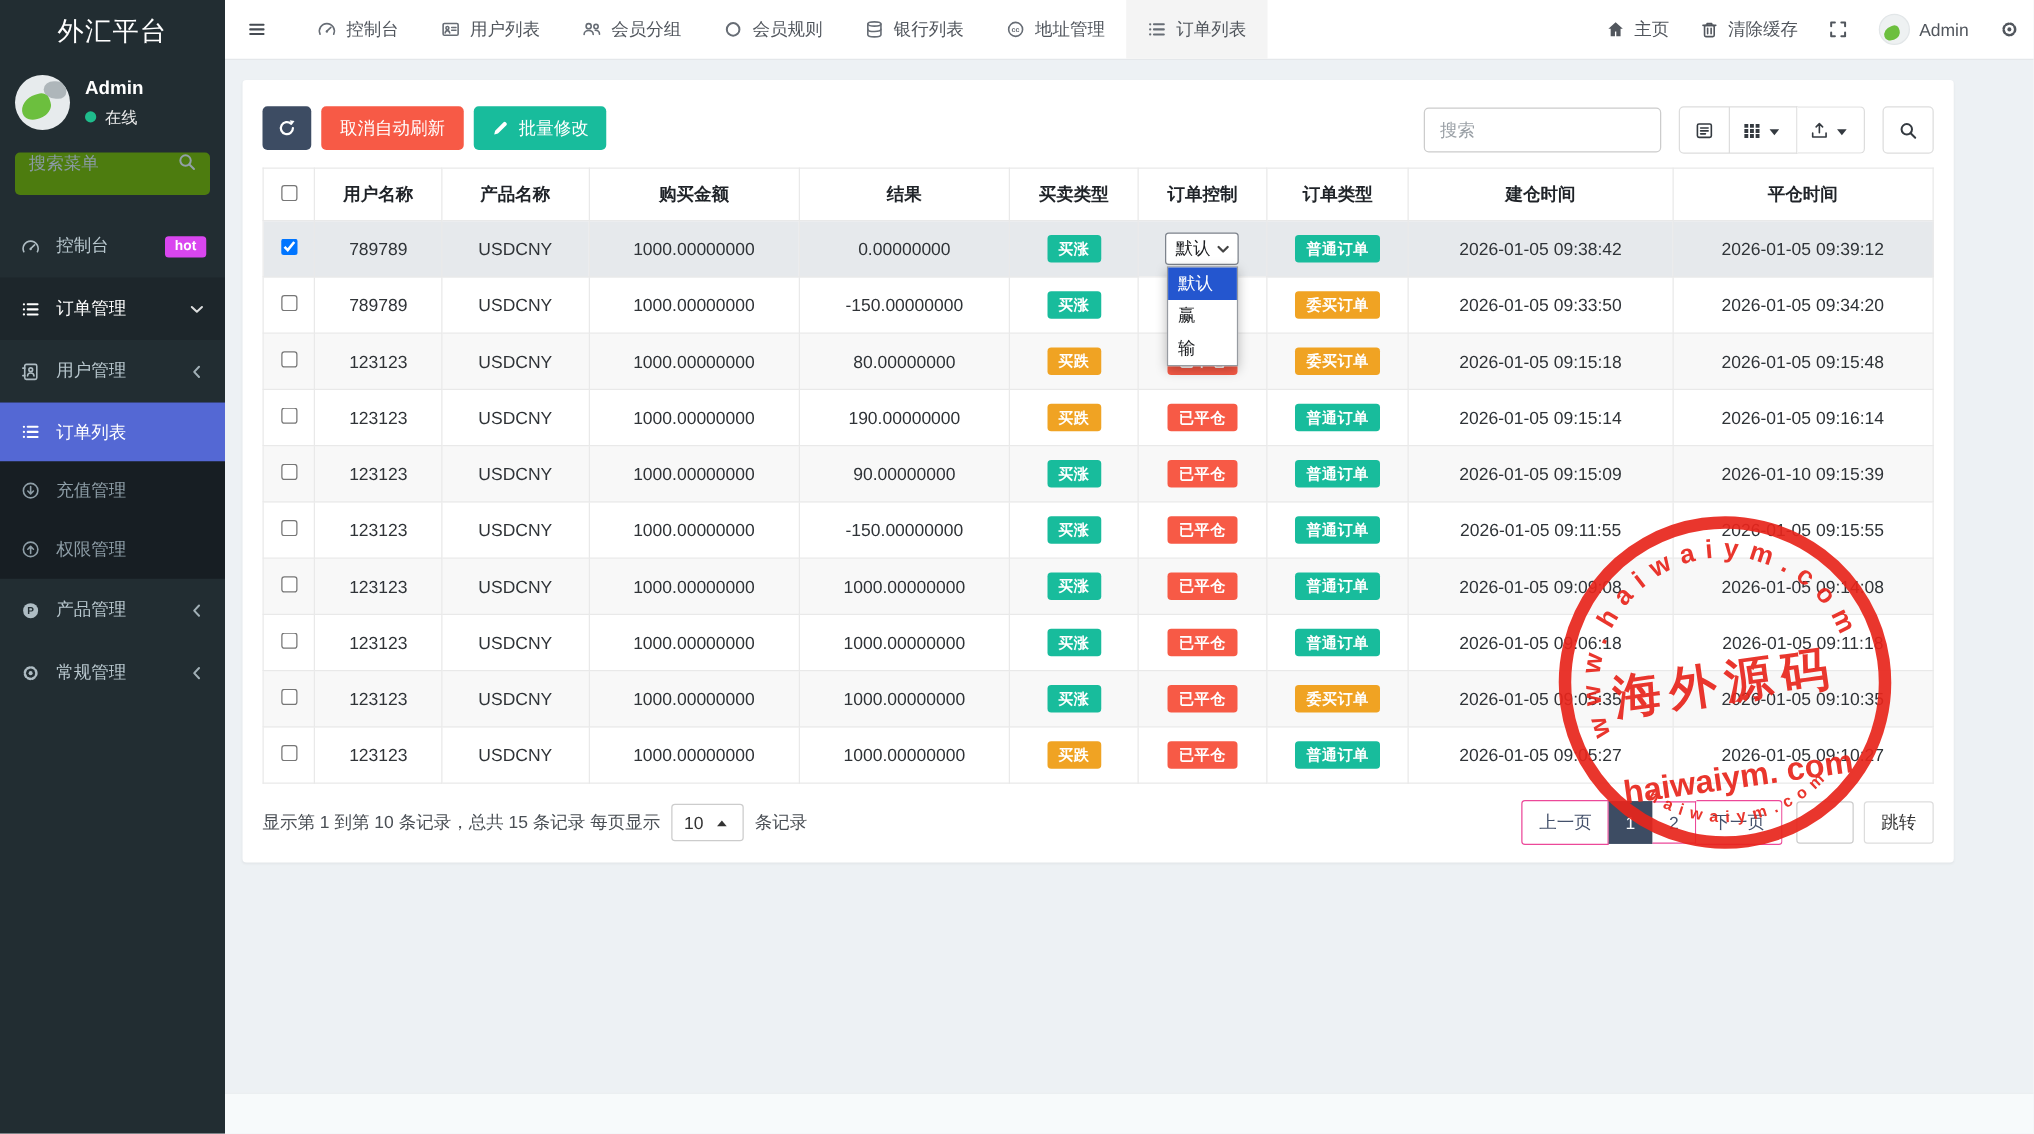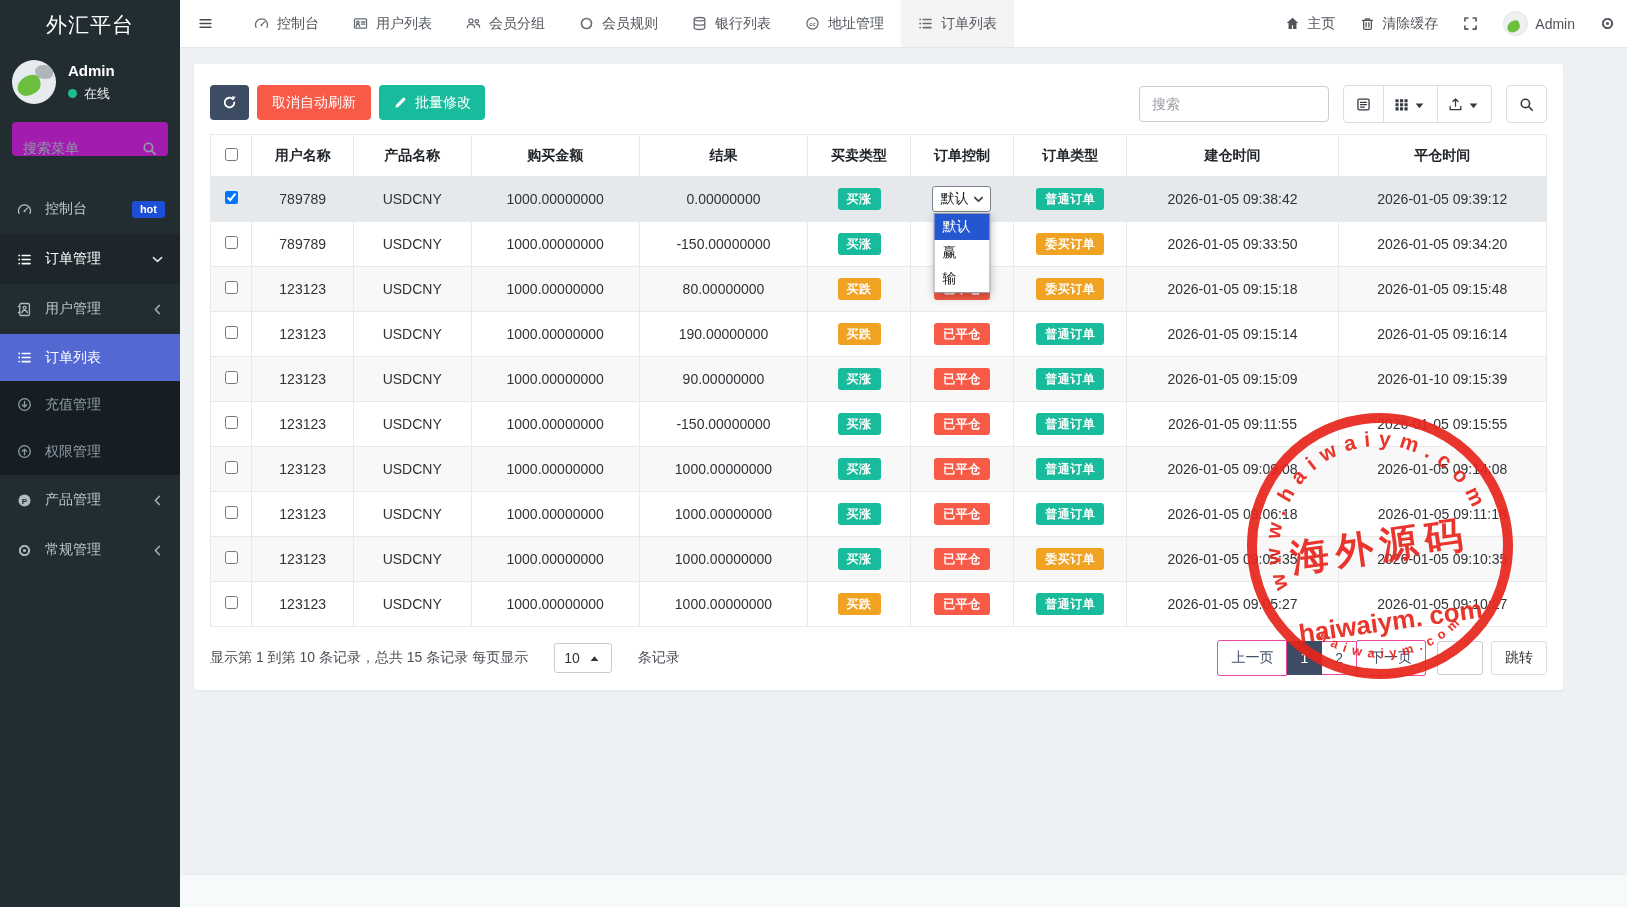--- a/index.html
+++ b/index.html
@@ -9,29 +9,29 @@
   
   .sidebar{width:180px;background:#222d32;flex-shrink:0;display:flex;flex-direction:column}
   .brand{height:50px;display:flex;align-items:center;justify-content:center;color:#fff;font-size:21px;letter-spacing:1px}
   .user-panel{display:flex;padding:10px 12px 12px;gap:12px;align-items:center}
   .avatar{width:44px;height:44px;border-radius:50%;background:#e7ebed;position:relative;overflow:hidden;flex-shrink:0}
   .avatar::after{content:"";position:absolute;left:5px;top:16px;width:24px;height:19px;background:#6cbf3e;border-radius:65% 35% 55% 45%;transform:rotate(-18deg)}
   .avatar::before{content:"";position:absolute;right:3px;top:5px;width:18px;height:14px;background:#aeb6ba;border-radius:50% 50% 40% 60%}
   .user-name{color:#fff;font-weight:bold;font-size:15px;margin-bottom:6px}
   .user-status{color:#ececec;font-size:13px;display:flex;align-items:center;gap:7px}
   .dot{width:9px;height:9px;border-radius:50%;background:#1fbc8c}
-  .side-search{margin:6px 12px 16px;background:#a21caf;border-radius:4px;height:34px;display:flex;align-items:flex-end;padding:0 11px}
+  .side-search{margin:6px 12px 4px;background:#4d7c0f;border-radius:4px;height:34px;display:flex;align-items:flex-start;padding:0 11px}
   .side-search input{flex:1;background:transparent;border:none;outline:none;color:#cfd8dc;font-size:14px;min-width:0}
   .side-search input::placeholder{color:#8a9aa3}
   .side-search .ico{color:#93a1a8}
   .menu{margin-top:12px}
   .menu-item{height:50px;display:flex;align-items:center;padding:0 15px;color:#b8c7ce;font-size:14px;cursor:pointer;gap:11px}
   .menu-item .mi-icon{width:19px;display:flex;justify-content:center;color:#aebcc3}
   .menu-item .mi-label{flex:1}
-  .badge-hot{background:#1d4ed8;color:#fff;font-size:11px;font-weight:bold;border-radius:3px;padding:3px 8px;line-height:1}
+  .badge-hot{background:#d946ef;color:#fff;font-size:11px;font-weight:bold;border-radius:3px;padding:3px 8px;line-height:1}
   .menu-item.open-parent{background:#1d262b;color:#fff}
   .menu-item.open-parent .mi-icon{color:#fff}
   .submenu{background:#171e23}
   .submenu .menu-item{height:47px;color:#8e9ea7}
   .submenu .menu-item .mi-icon{color:#8e9ea7}
   .submenu .menu-item.active{background:#5468d4;color:#fff}
   .submenu .menu-item.active .mi-icon{color:#fff}
   .chev{opacity:.85;display:flex}
   
   .main{flex:1;display:flex;flex-direction:column;min-width:0}
@@ -76,21 +76,21 @@
   .badge.orange{background:#f0a323}
   .badge.red{background:#f75a46}
   .control-cell{position:relative}
   .sel{display:inline-flex;align-items:center;gap:3px;border:1px solid #7d838c;border-radius:3px;background:#fff;padding:3px 4px 3px 7px;font-size:14px;color:#1c1e21;cursor:pointer}
   .sel .ico{color:#444}
   .popup{position:absolute;left:50%;transform:translateX(-50%);top:36px;width:57px;background:#fff;border:1px solid #979ba1;box-shadow:0 3px 9px rgba(0,0,0,.28);z-index:30;text-align:left}
   .popup .opt{padding:4px 8px;font-size:14px;color:#1c1e21;cursor:pointer}
   .popup .opt.sel-opt{background:#2456cf;color:#fff}
   
   .card-footer{display:flex;align-items:center;margin-top:13px;font-size:14px;color:#4a4f55}
-  .pgsize{display:inline-flex;align-items:center;gap:7px;border:1px solid #ccc;border-radius:3px;padding:6px 9px;margin:0 26px;background:#fff;color:#333;cursor:pointer}
+  .pgsize{display:inline-flex;align-items:center;gap:7px;border:1px solid #ccc;border-radius:3px;padding:6px 9px;margin:0 9px;background:#fff;color:#333;cursor:pointer}
   .pagination{margin-left:auto;display:flex;align-items:center}
   .page-btn{min-width:20px;padding:8px 13px;border:1px solid #ec4899;background:#fff;color:#44516b;font-size:14px;cursor:pointer;font-family:inherit}
   .page-btn + .page-btn{border-left:none}
   .page-btn:first-child{border-radius:3px 0 0 3px}
   .page-btn:last-child{border-radius:0 3px 3px 0}
   .page-btn.active{background:#3d4c63;color:#fff;border-color:#3d4c63}
   .jump-input{width:46px;height:34px;border:1px solid #ccc;border-radius:3px;margin-left:11px;outline:none;padding:0 6px;font-family:inherit}
   .jump-btn{height:34px;padding:0 13px;border:1px solid #ddd;background:#fff;border-radius:3px;margin-left:8px;color:#333;font-size:14px;cursor:pointer;font-family:Liberation Mono, monospace}
   .page-footer{height:33px;background:#f7fafb;border-top:1px solid #e7ebee;flex-shrink:0;margin-top:auto}
   

